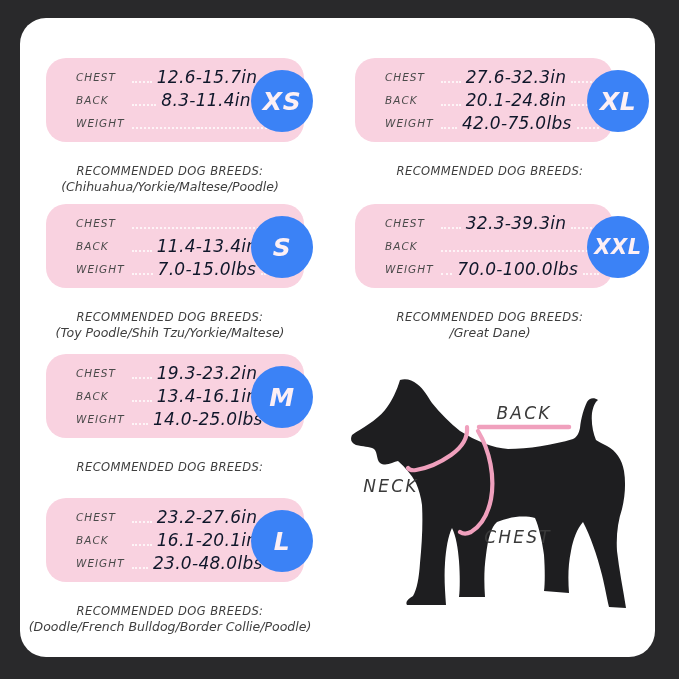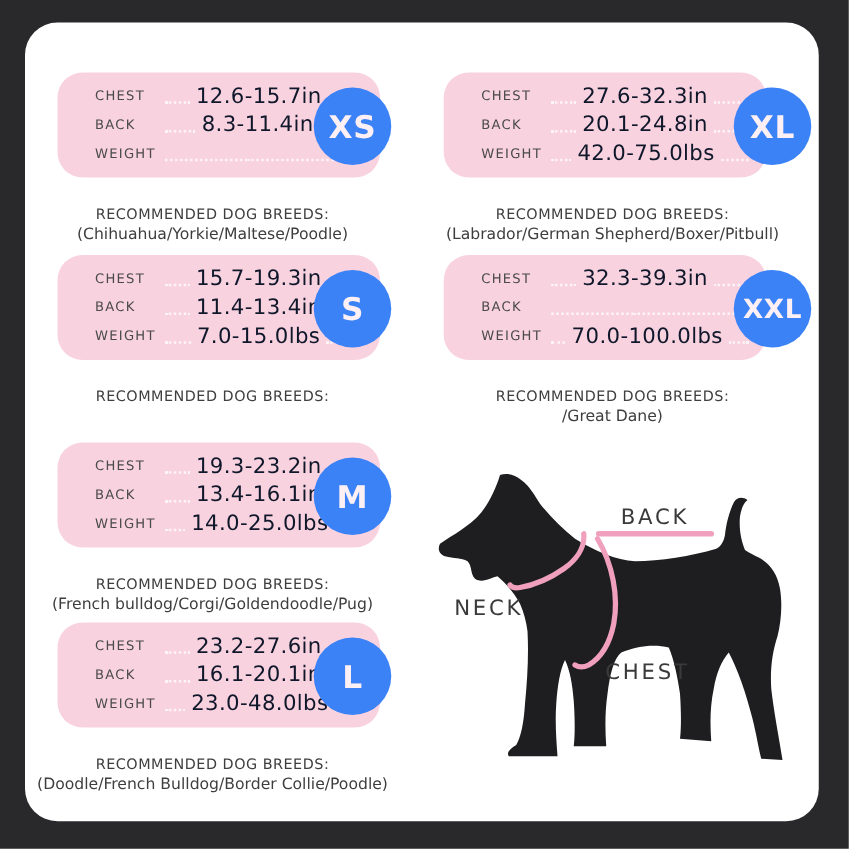--- a/index.html
+++ b/index.html
@@ -5,21 +5,21 @@
   html,body{margin:0;padding:0;}
   body{
     width:679px;height:679px;
     background:#29292b;
     position:relative;
     font-family:"DejaVu Sans","Liberation Sans",sans-serif;
     overflow:hidden;
   }
   .sheet{
     position:absolute;left:20px;top:18px;width:635px;height:639px;
-    background:#ffffff;border-radius:26px;
+    background:#ffffff;border-radius:26px;font-style:italic;
   }
   
   .size-card{position:absolute;width:300px;}
   .panel{
     position:absolute;top:0;width:258px;height:84px;
     background:#f9d2e0;border-radius:20px;
     display:flex;flex-direction:column;justify-content:center;
     padding:2px 0 2px 0;box-sizing:border-box;
   }
   .col-l .panel{left:26px;}
@@ -87,39 +87,39 @@
       <div class="rec-h">RECOMMENDED DOG BREEDS:</div>
       <div class="rec-b">(Chihuahua/Yorkie/Maltese/Poodle)</div>
     </div>
   </section>
 
   <section class="size-card col-l" style="left:0;top:186px">
     <div class="panel">
       <div class="prow">
         <span class="lbl">CHEST</span>
         <span class="lead"></span>
-        <span class="val">15.7-19.3in</span>
         <span class="lead rt"></span>
       </div>
       <div class="prow">
         <span class="lbl">BACK</span>
         <span class="lead"></span>
         <span class="val">11.4-13.4in</span>
         <span class="lead rt"></span>
       </div>
       <div class="prow">
         <span class="lbl">WEIGHT</span>
         <span class="lead"></span>
         <span class="val">7.0-15.0lbs</span>
         <span class="lead rt"></span>
       </div>
     </div>
     <div class="badge">S</div>
     <div class="rec">
       <div class="rec-h">RECOMMENDED DOG BREEDS:</div>
+      <div class="rec-b">(Toy Poodle/Shih Tzu/Yorkie/Maltese)</div>
     </div>
   </section>
 
   <section class="size-card col-l" style="left:0;top:336px">
     <div class="panel">
       <div class="prow">
         <span class="lbl">CHEST</span>
         <span class="lead"></span>
         <span class="val">19.3-23.2in</span>
         <span class="lead rt"></span>
@@ -133,21 +133,20 @@
       <div class="prow">
         <span class="lbl">WEIGHT</span>
         <span class="lead"></span>
         <span class="val">14.0-25.0lbs</span>
         <span class="lead rt"></span>
       </div>
     </div>
     <div class="badge">M</div>
     <div class="rec">
       <div class="rec-h">RECOMMENDED DOG BREEDS:</div>
-      <div class="rec-b">(French bulldog/Corgi/Goldendoodle/Pug)</div>
     </div>
   </section>
 
   <section class="size-card col-l" style="left:0;top:480px">
     <div class="panel">
       <div class="prow">
         <span class="lbl">CHEST</span>
         <span class="lead"></span>
         <span class="val">23.2-27.6in</span>
         <span class="lead rt"></span>
@@ -189,21 +188,20 @@
       <div class="prow">
         <span class="lbl">WEIGHT</span>
         <span class="lead"></span>
         <span class="val">42.0-75.0lbs</span>
         <span class="lead rt"></span>
       </div>
     </div>
     <div class="badge">XL</div>
     <div class="rec">
       <div class="rec-h">RECOMMENDED DOG BREEDS:</div>
-      <div class="rec-b">(Labrador/German Shepherd/Boxer/Pitbull)</div>
     </div>
   </section>
 
   <section class="size-card col-r" style="left:320px;top:186px">
     <div class="panel">
       <div class="prow">
         <span class="lbl">CHEST</span>
         <span class="lead"></span>
         <span class="val">32.3-39.3in</span>
         <span class="lead rt"></span>

